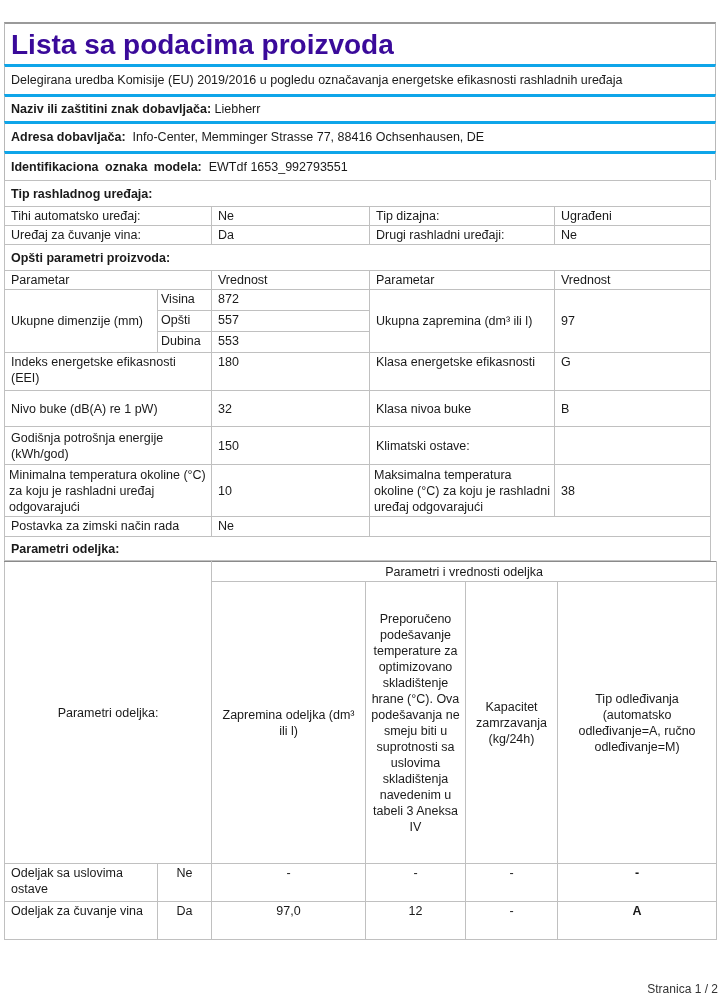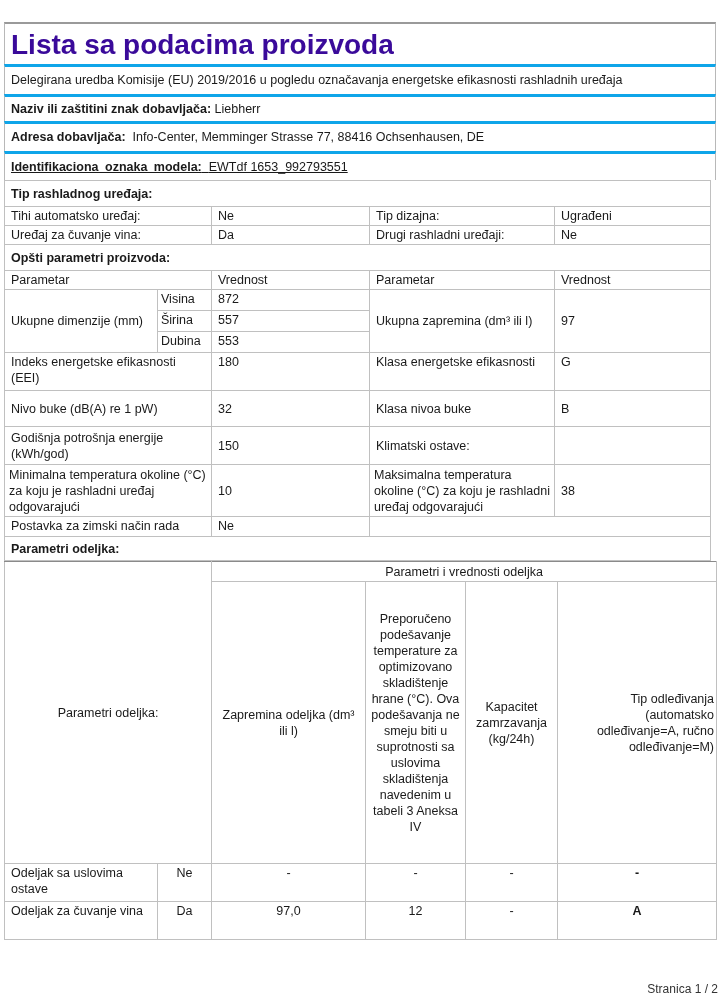--- a/index.html
+++ b/index.html
@@ -30,21 +30,21 @@
     <span>Delegirana uredba Komisije (EU) 2019/2016 u pogledu označavanja energetske efikasnosti rashladnih uređaja</span>
   </div>
   <div class="line">
     <b>Naziv ili zaštitini znak dobavljača:</b>
     <span>Liebherr</span>
   </div>
   <div class="line" style="height:27px;line-height:27px;">
     <b>Adresa dobavljača:</b>&nbsp;
     <span>Info-Center, Memminger Strasse 77, 88416 Ochsenhausen, DE</span>
   </div>
-  <div class="line" style="height:26px;line-height:26px;text-decoration:underline;">
+  <div class="line" style="height:26px;line-height:26px;">
     <b style="word-spacing:3px;">Identifikaciona oznaka modela:</b>&nbsp;
     <span>EWTdf 1653_992793551</span>
   </div>
 
   <table>
     <colgroup>
         <col style="width:153px">
         <col style="width:54px">
         <col style="width:158px">
         <col style="width:185px">
@@ -76,21 +76,21 @@
       <td>Vrednost</td>
     </tr>
     <tr class="thick-top" style="height:21px">
       <td rowspan="3" class="vm">Ukupne dimenzije (mm)</td>
       <td style="padding:1px 3px;margin-top:7px;">Visina</td>
       <td>872</td>
       <td rowspan="3" class="vm">Ukupna zapremina (dm³ ili l)</td>
       <td rowspan="3" class="vm">97</td>
     </tr>
     <tr style="height:21px">
-      <td style="padding:1px 3px;">Širina</td>
+      <td style="padding:1px 3px;">Opšti</td>
       <td>557</td>
     </tr>
     <tr style="height:21px">
       <td style="padding:1px 3px;">Dubina</td>
       <td>553</td>
     </tr>
     <tr class="thick-top" style="height:38px">
       <td colspan="2">Indeks energetske efikasnosti (EEI)</td>
       <td>180</td>
       <td>Klasa energetske efikasnosti</td>
@@ -136,21 +136,21 @@
       </colgroup>
     <tbody>
         <tr class="thick-top" style="height:20px">
       <td colspan="2" rowspan="2" class="vm c">Parametri odeljka:</td>
       <td colspan="4" class="c vm">Parametri i vrednosti odeljka</td>
     </tr>
     <tr style="height:282px">
       <td class="vm c">Zapremina odeljka (dm³ ili l)</td>
       <td class="vm c" style="padding:3px 2px;">Preporučeno podešavanje temperature za optimizovano skladištenje hrane (°C). Ova podešavanja ne smeju biti u suprotnosti sa uslovima skladištenja navedenim u tabeli 3 Aneksa IV</td>
       <td class="vm c" style="padding:1px 2px;">Kapacitet zamrzavanja (kg/24h)</td>
-      <td class="vm c" style="padding:1px 2px;text-align:right;">Tip odleđivanja (automatsko odleđivanje=A, ručno odleđivanje=M)</td>
+      <td class="vm c" style="padding:1px 2px;">Tip odleđivanja (automatsko odleđivanje=A, ručno odleđivanje=M)</td>
     </tr>
     <tr style="height:38px">
       <td>Odeljak sa uslovima ostave</td>
       <td class="c">Ne</td>
       <td class="c">-</td>
       <td class="c">-</td>
       <td class="c">-</td>
       <td class="c b">-</td>
     </tr>
     <tr style="height:38px">

